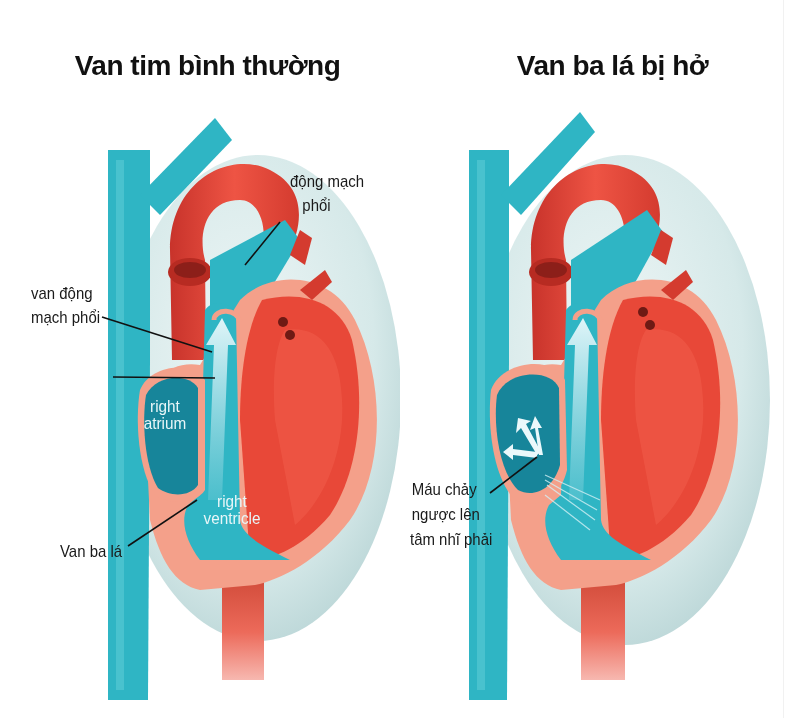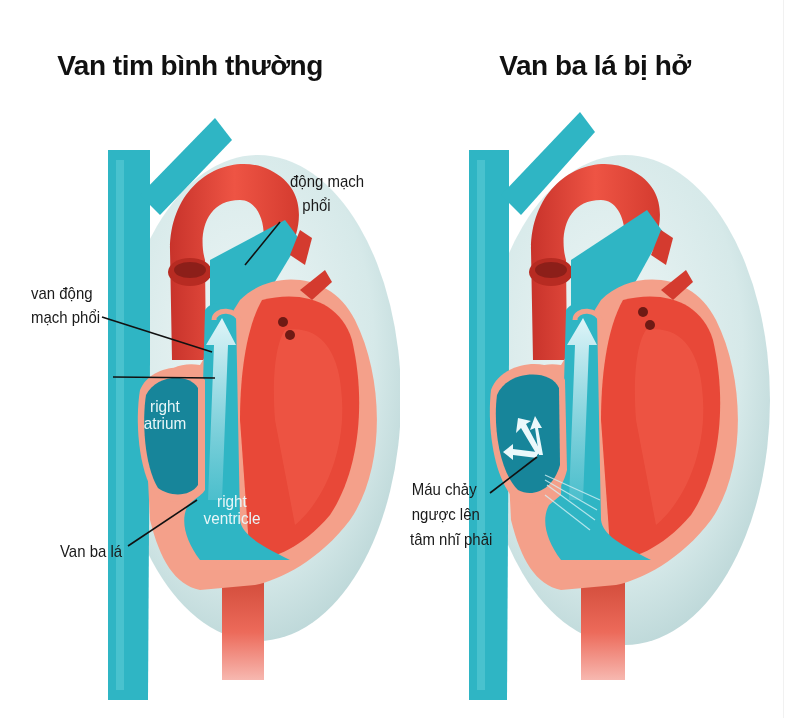--- a/index.html
+++ b/index.html
@@ -1,18 +1,18 @@
 <!DOCTYPE html>
 <html><head>
 <meta charset="utf-8">
 <style>
   html, body { margin: 0; padding: 0; background: #ffffff; }
   body { width: 800px; height: 718px; position: relative; overflow: hidden;
          font-family: "Liberation Sans", "DejaVu Sans", sans-serif; }
-  .panel { position: absolute; top: 0; width: 400px; height: 718px; }
+  .panel { position: absolute; top: 0; width: 400px; height: 718px; padding-left: 35px; }
   .panel.left { left: 0; }
   .panel.right { left: 385px; }
   .title { position: absolute; top: 50px; left: 0; width: 100%; text-align: center;
            font-weight: bold; font-size: 28px; color: #111; letter-spacing: -0.5px; }
   .panel.left .title { left: -10px; }
   .panel.right .title { left: 10px; }
   svg.art { position: absolute; left: 0; top: 0; width: 400px; height: 718px; }
   .label { position: absolute; color: #1a1a1a; font-size: 17px; line-height: 24px;
            font-family: "Liberation Sans", "DejaVu Sans", sans-serif; transform: scaleX(0.88);
            transform-origin: left top; white-space: nowrap; }

